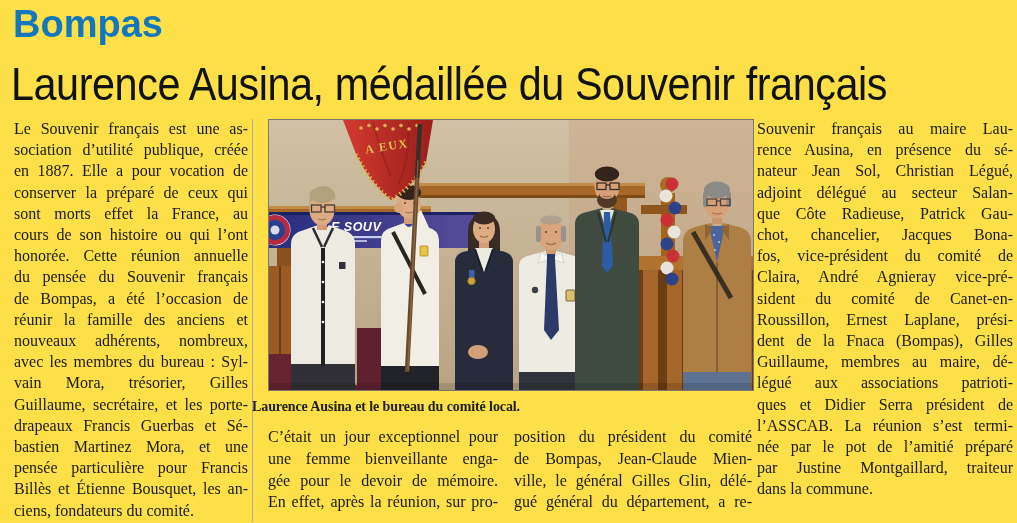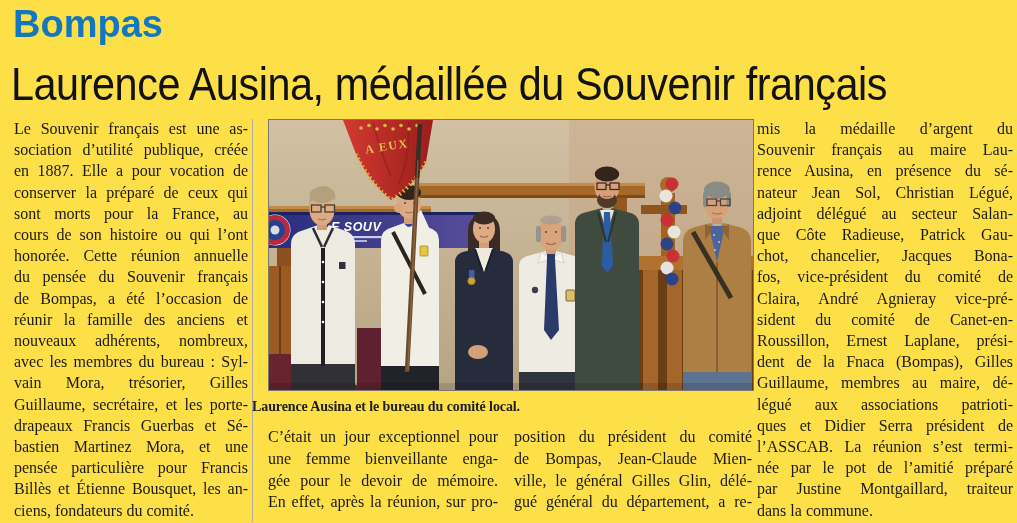--- a/index.html
+++ b/index.html
@@ -48,41 +48,40 @@
 
   <div class="kicker">Bompas</div>
 
   <h1 class="headline" style="margin:0"><span class="squeeze">Laurence Ausina, médaillée du Souvenir français</span></h1>
 
   <div class="col" style="left:14px;top:118px;width:234px;">
       <div class="tline">Le Souvenir français est une as-</div>
       <div class="tline">sociation d’utilité publique, créée</div>
       <div class="tline">en 1887. Elle a pour vocation de</div>
       <div class="tline">conserver la préparé de ceux qui</div>
-      <div class="tline">sont morts pour la France, au</div>
+      <div class="tline">sont morts effet la France, au</div>
       <div class="tline">cours de son histoire ou qui l’ont</div>
       <div class="tline">honorée.  Cette réunion annuelle</div>
       <div class="tline">du pensée du Souvenir français</div>
       <div class="tline">de Bompas, a été l’occasion de</div>
       <div class="tline">réunir la famille des anciens et</div>
       <div class="tline">nouveaux adhérents, nombreux,</div>
       <div class="tline">avec les membres du bureau : Syl-</div>
       <div class="tline">vain Mora, trésorier, Gilles</div>
       <div class="tline">Guillaume, secrétaire, et les porte-</div>
       <div class="tline">drapeaux Francis Guerbas et Sé-</div>
       <div class="tline">bastien Martinez Mora, et une</div>
       <div class="tline">pensée particulière pour Francis</div>
       <div class="tline">Billès et Étienne Bousquet, les an-</div>
       <div class="tline last">ciens, fondateurs du comité.</div>
     </div>
 
   <div class="vrule" style="left:252px;top:119px;height:403px;"></div>
 
   <div class="col" style="left:757px;top:118px;width:256px;">
-      <div class="tline">mis la médaille d’argent du</div>
       <div class="tline">Souvenir français au maire Lau-</div>
       <div class="tline">rence Ausina, en présence du sé-</div>
       <div class="tline">nateur Jean Sol, Christian Légué,</div>
       <div class="tline">adjoint délégué au secteur Salan-</div>
       <div class="tline">que Côte Radieuse, Patrick Gau-</div>
       <div class="tline">chot, chancelier, Jacques Bona-</div>
       <div class="tline">fos, vice-président du comité de</div>
       <div class="tline">Claira, André Agnieray vice-pré-</div>
       <div class="tline">sident du comité de Canet-en-</div>
       <div class="tline">Roussillon, Ernest Laplane, prési-</div>

